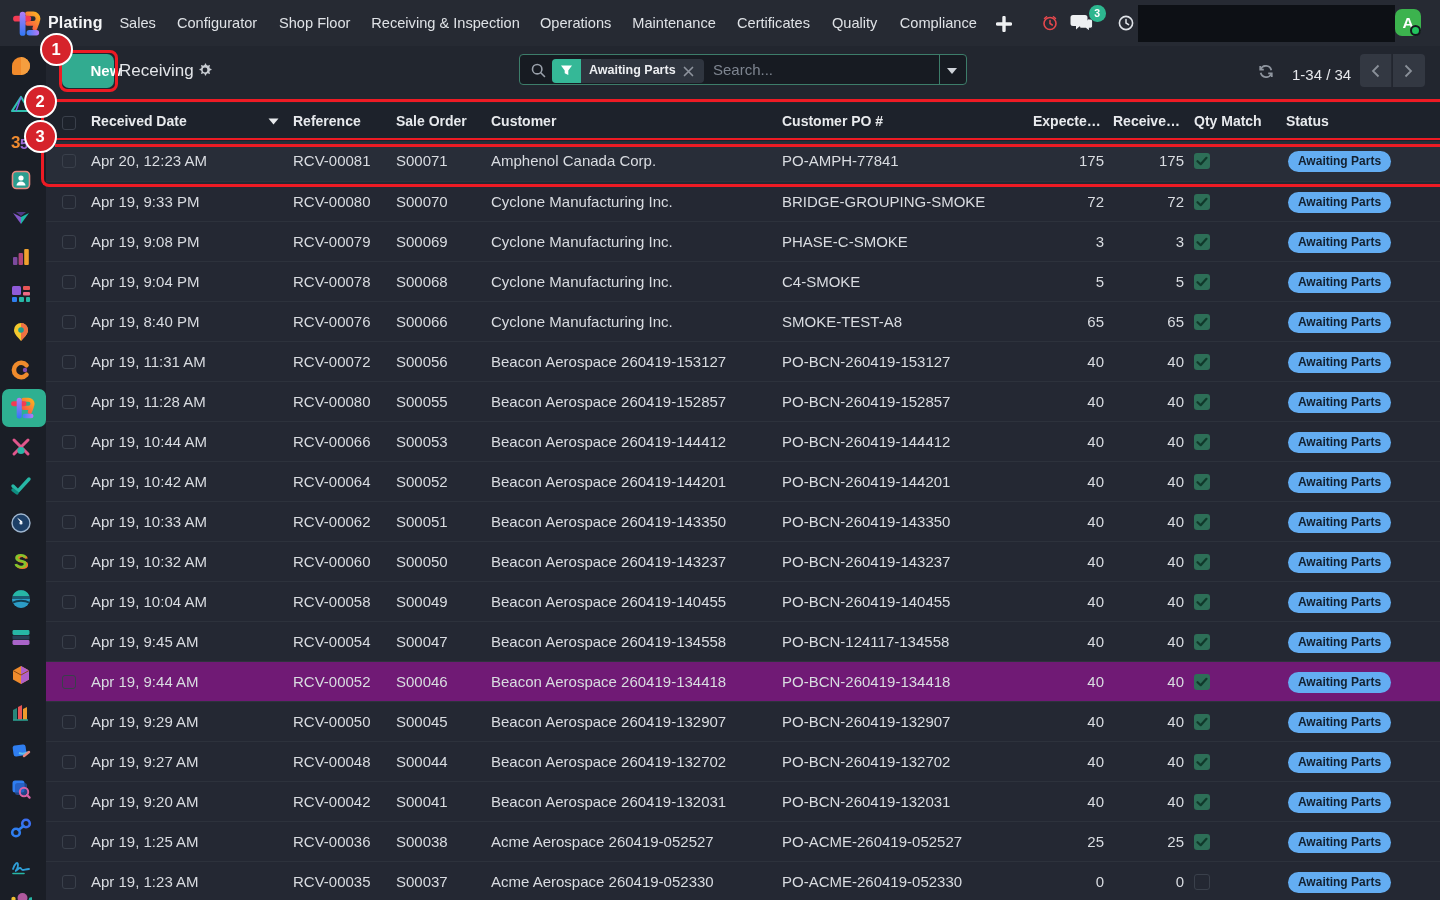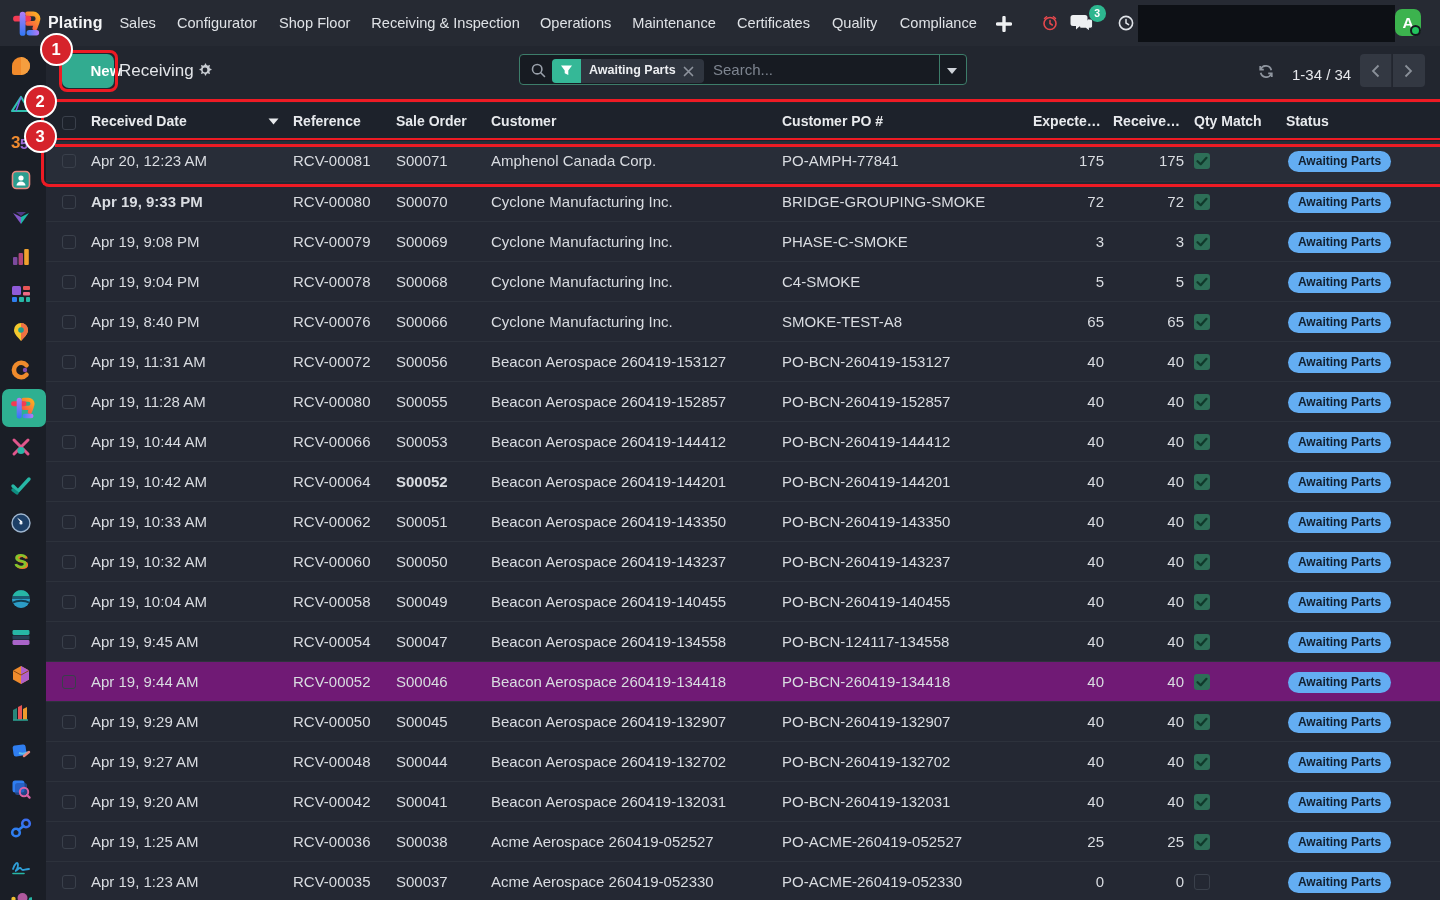--- a/index.html
+++ b/index.html
@@ -48,21 +48,21 @@
 <span class="c" style="left:736px;">PO-AMPH-77841</span>
 <span class="c num" style="left:958px;width:100px;">175</span>
 <span class="c num" style="left:1038px;width:100px;">175</span>
 <div class="qchk"><svg width="16" height="16" viewBox="0 0 16 16">
           <path d="M3.5 8.2 L6.7 11.2 L12.5 4.8" fill="none" stroke="#10392b" stroke-width="2.2" stroke-linecap="round" stroke-linejoin="round"></path>
         </svg></div>
 <span class="pill">Awaiting Parts</span>
 </div>
 <div class="row" style="top:181px;background:#242833;">
 <div class="cb"></div>
-<span class="c" style="left:45px;font-weight:bold;">Apr 19, 9:33 PM</span>
+<span class="c" style="left:45px;">Apr 19, 9:33 PM</span>
 <span class="c" style="left:247px;">RCV-00080</span>
 <span class="c" style="left:350px;">S00070</span>
 <span class="c" style="left:445px;">Cyclone Manufacturing Inc.</span>
 <span class="c" style="left:736px;">BRIDGE-GROUPING-SMOKE</span>
 <span class="c num" style="left:958px;width:100px;">72</span>
 <span class="c num" style="left:1038px;width:100px;">72</span>
 <div class="qchk"><svg width="16" height="16" viewBox="0 0 16 16">
           <path d="M3.5 8.2 L6.7 11.2 L12.5 4.8" fill="none" stroke="#10392b" stroke-width="2.2" stroke-linecap="round" stroke-linejoin="round"></path>
         </svg></div>
 <span class="pill">Awaiting Parts</span>
@@ -148,21 +148,21 @@
 <span class="c num" style="left:1038px;width:100px;">40</span>
 <div class="qchk"><svg width="16" height="16" viewBox="0 0 16 16">
           <path d="M3.5 8.2 L6.7 11.2 L12.5 4.8" fill="none" stroke="#10392b" stroke-width="2.2" stroke-linecap="round" stroke-linejoin="round"></path>
         </svg></div>
 <span class="pill">Awaiting Parts</span>
 </div>
 <div class="row" style="top:461px;background:#242833;">
 <div class="cb"></div>
 <span class="c" style="left:45px;">Apr 19, 10:42 AM</span>
 <span class="c" style="left:247px;">RCV-00064</span>
-<span class="c" style="left:350px;font-weight:bold;">S00052</span>
+<span class="c" style="left:350px;">S00052</span>
 <span class="c" style="left:445px;">Beacon Aerospace 260419-144201</span>
 <span class="c" style="left:736px;">PO-BCN-260419-144201</span>
 <span class="c num" style="left:958px;width:100px;">40</span>
 <span class="c num" style="left:1038px;width:100px;">40</span>
 <div class="qchk"><svg width="16" height="16" viewBox="0 0 16 16">
           <path d="M3.5 8.2 L6.7 11.2 L12.5 4.8" fill="none" stroke="#10392b" stroke-width="2.2" stroke-linecap="round" stroke-linejoin="round"></path>
         </svg></div>
 <span class="pill">Awaiting Parts</span>
 </div>
 <div class="row" style="top:501px;background:#242833;">

